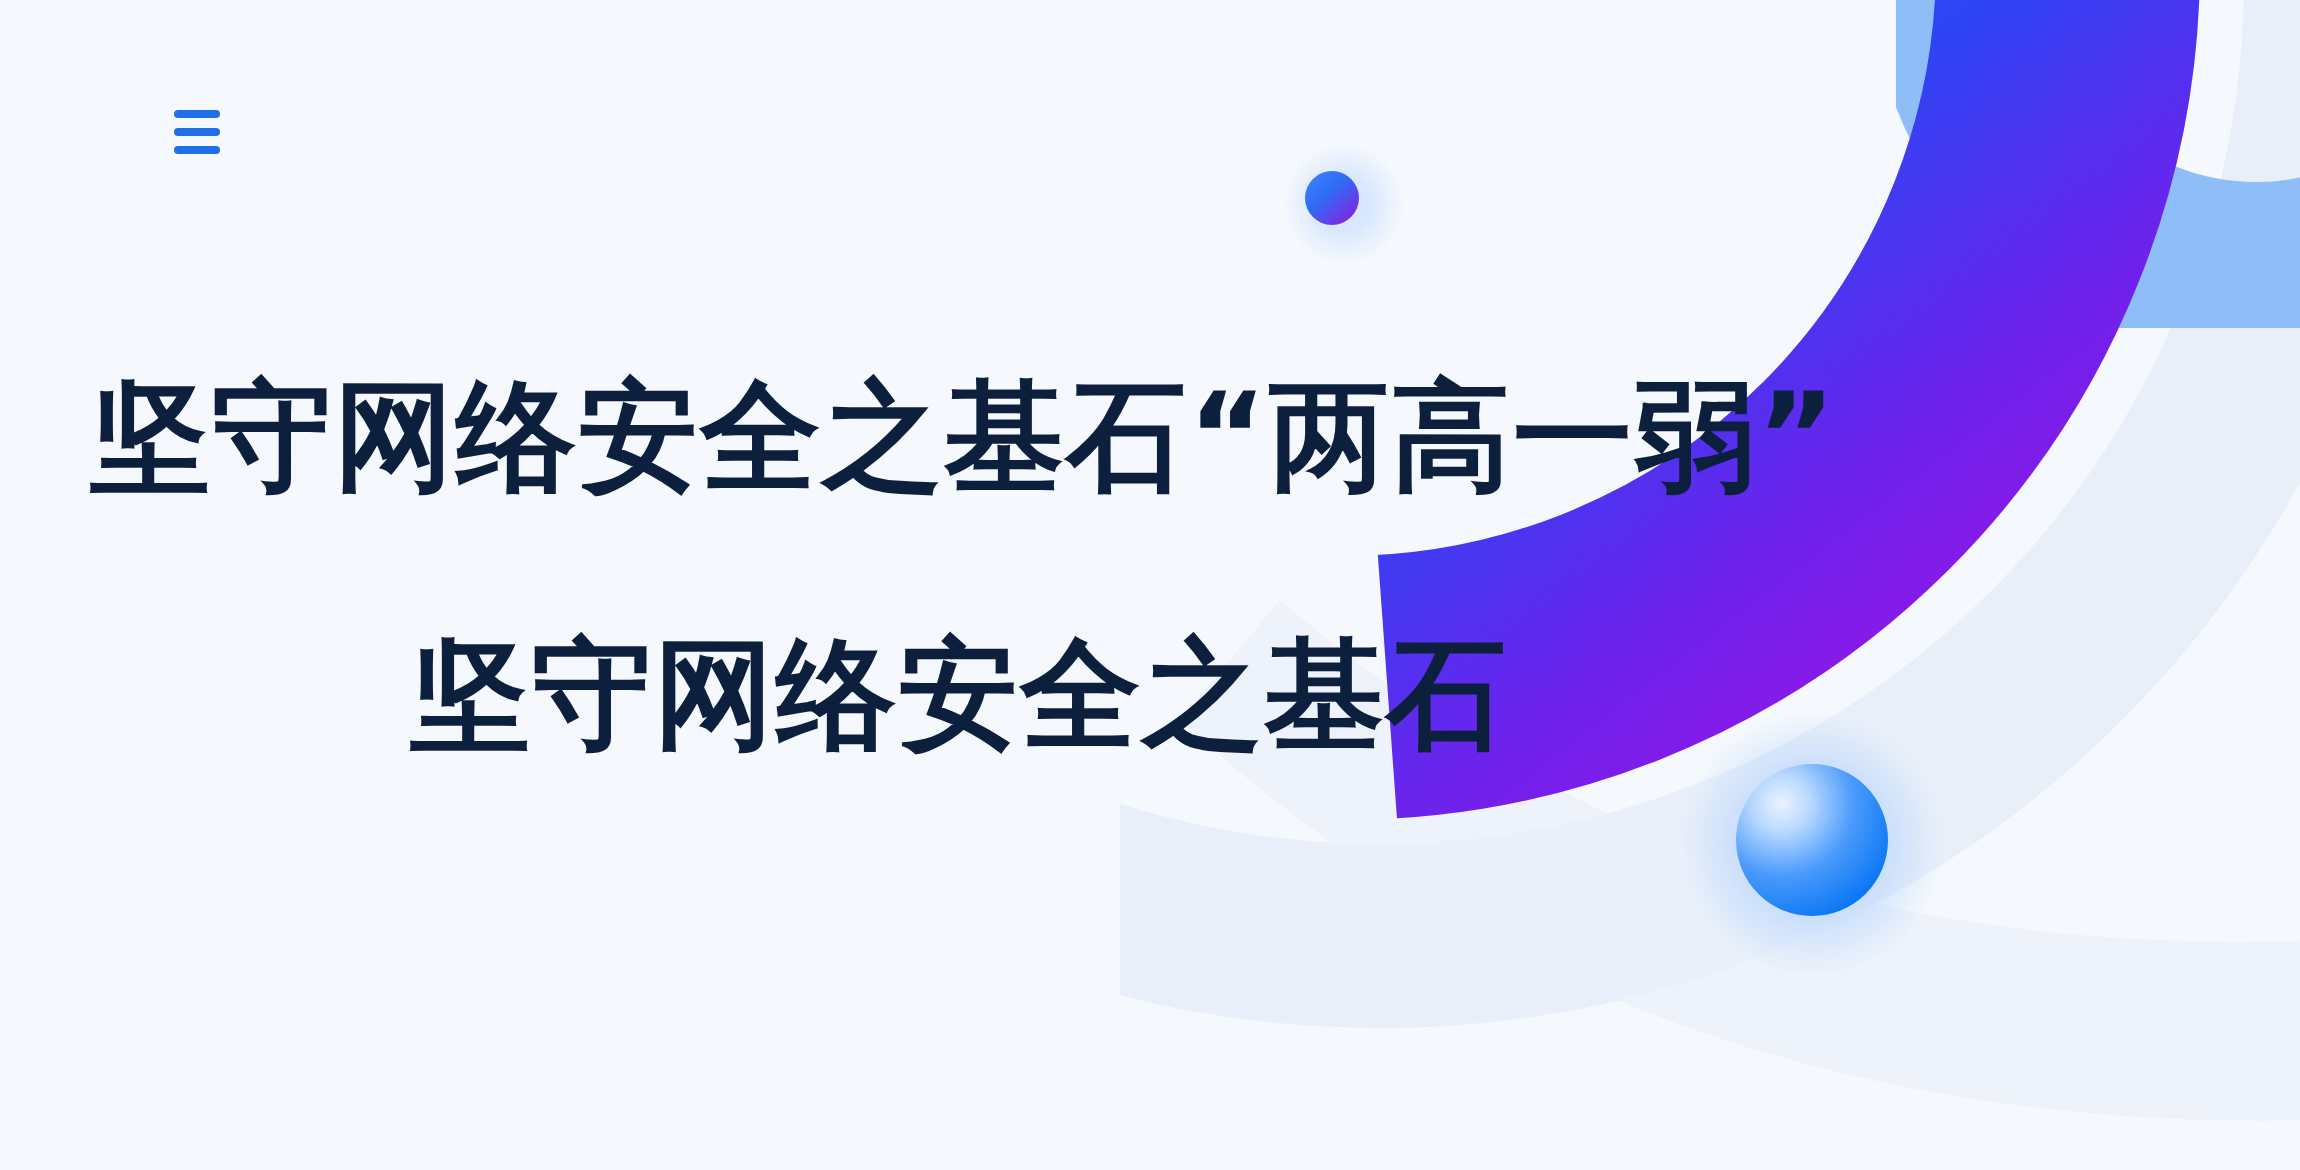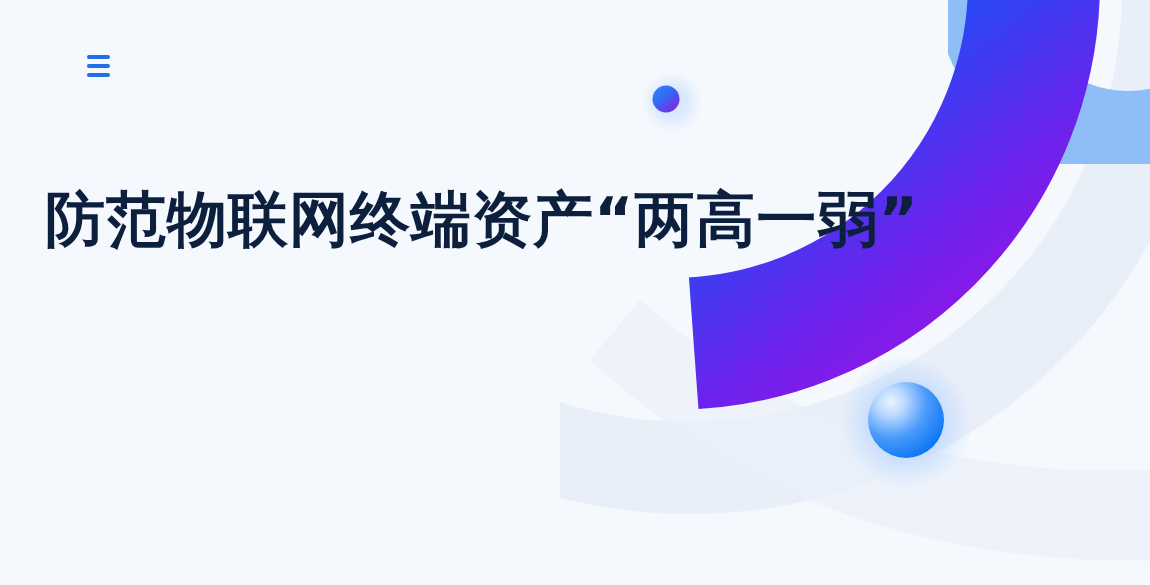--- a/index.html
+++ b/index.html
@@ -163,16 +163,17 @@
     <circle cx="666" cy="99" r="13.5" fill="url(#gradSmallSphere)"></circle>
   </svg>
 
   <button class="menu-btn" aria-label="菜单">
     <span class="bar"></span>
     <span class="bar"></span>
     <span class="bar"></span>
   </button>
 
   <div class="title-block">
-    <div class="title-line title-line-1">防范物联网终端资产“两高一弱”</div>
+    <div class="title-line title-line-1">坚守网络安全之基石“两高一弱”</div>
+    <div class="title-line title-line-2">坚守网络安全之基石</div>
   </div>
 
 </div>
 
 </body></html>

